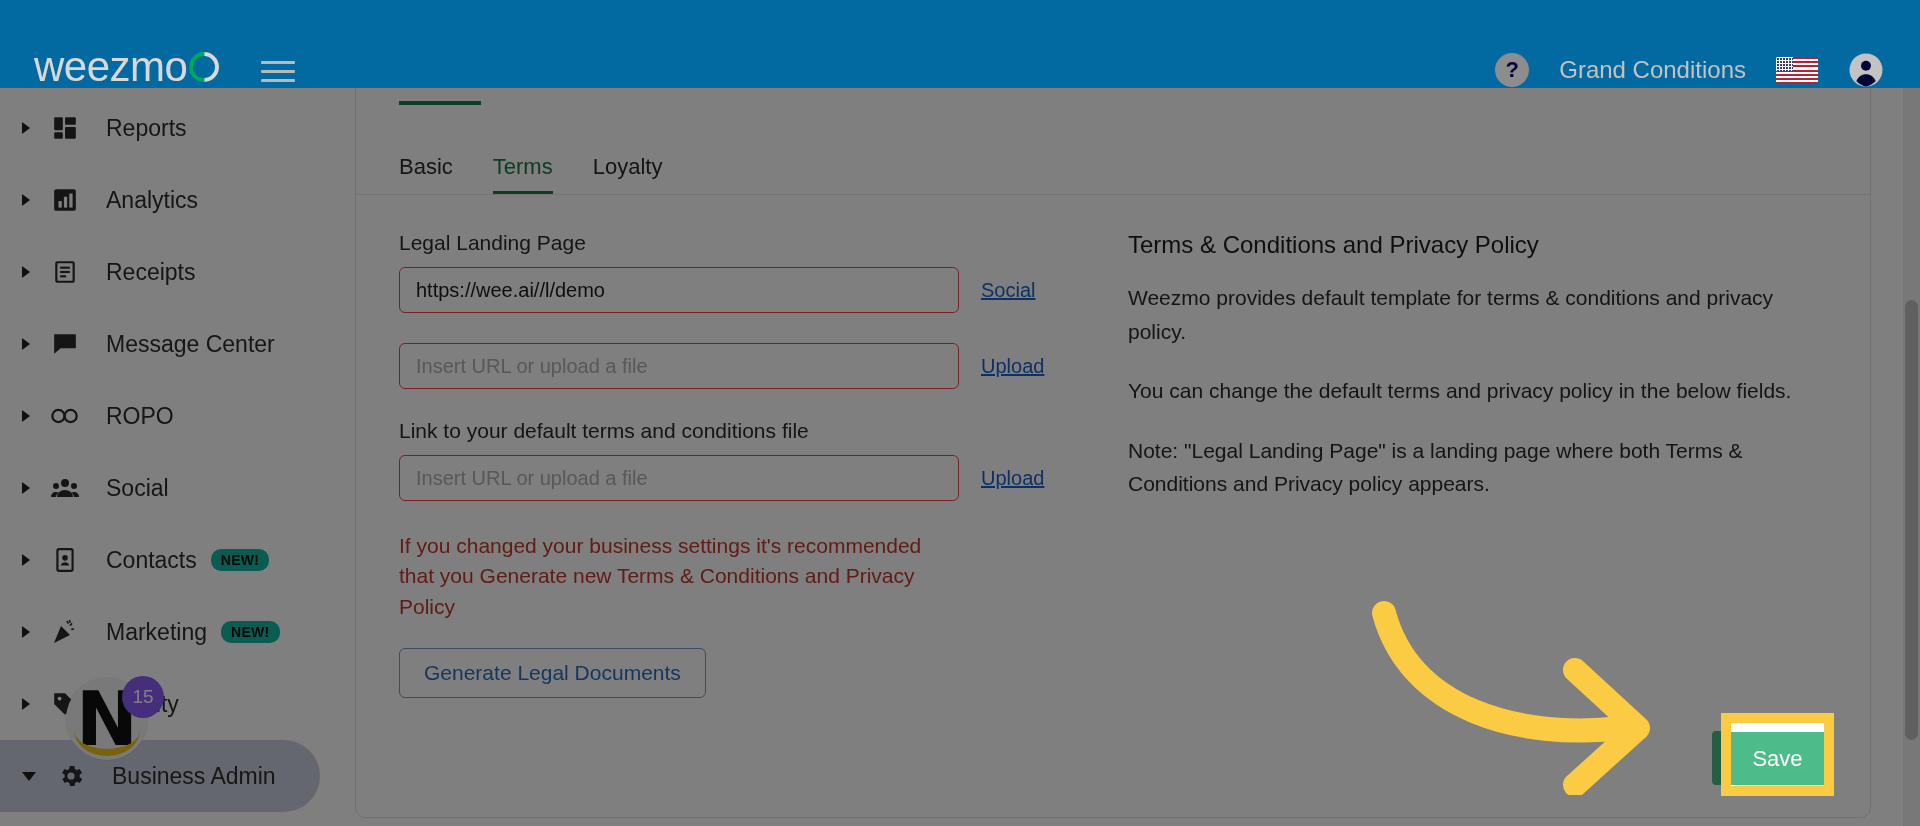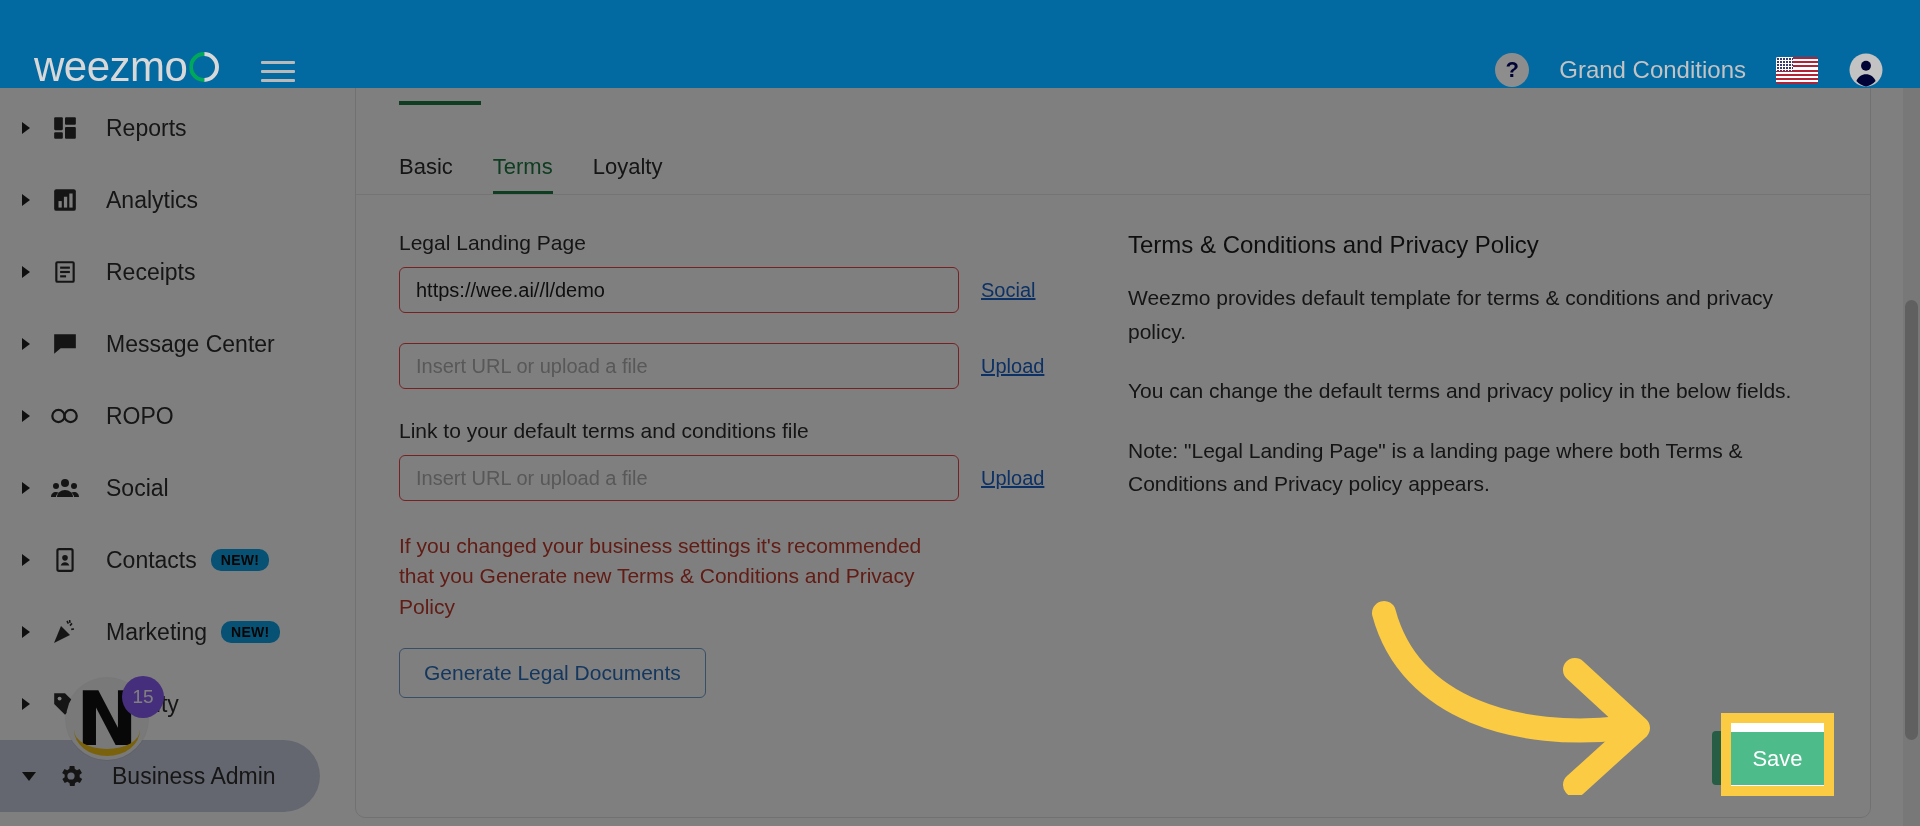--- a/index.html
+++ b/index.html
@@ -82,21 +82,21 @@
     width: 30px; height: 30px; margin-right: 26px; flex:0 0 auto;
     display:flex; align-items:center; justify-content:center; color:#2b2b2b;
   }
   .nav-label { font-size: 23px; color:#2d2d2d; white-space:nowrap; }
   .nav-item.active .nav-label { color:#2d2d2d; }
   .nav-item.active {
     background:#c9cfe0; border-radius: 0 40px 40px 0; margin-right: 20px;
     width: 320px;
   }
   .new-badge {
-    margin-left: 14px; background:#0ea5e9; color:#063; color:#0a0a0a;
+    margin-left: 14px; background:#14b8a6; color:#063; color:#0a0a0a;
     font-size: 14px; font-weight:700; padding: 3px 10px; border-radius: 10px;
     letter-spacing: .3px;
   }
   .n-logo {
     position:absolute; left: 66px; top: 678px; width: 82px; height: 82px;
     border-radius:50%; background:#f2f2f2; overflow:hidden; z-index: 30;
     box-shadow: 0 0 0 1px rgba(0,0,0,.06);
   }
   .n-logo .nletter {
     position:absolute; inset:0; display:flex; align-items:center; justify-content:center;

